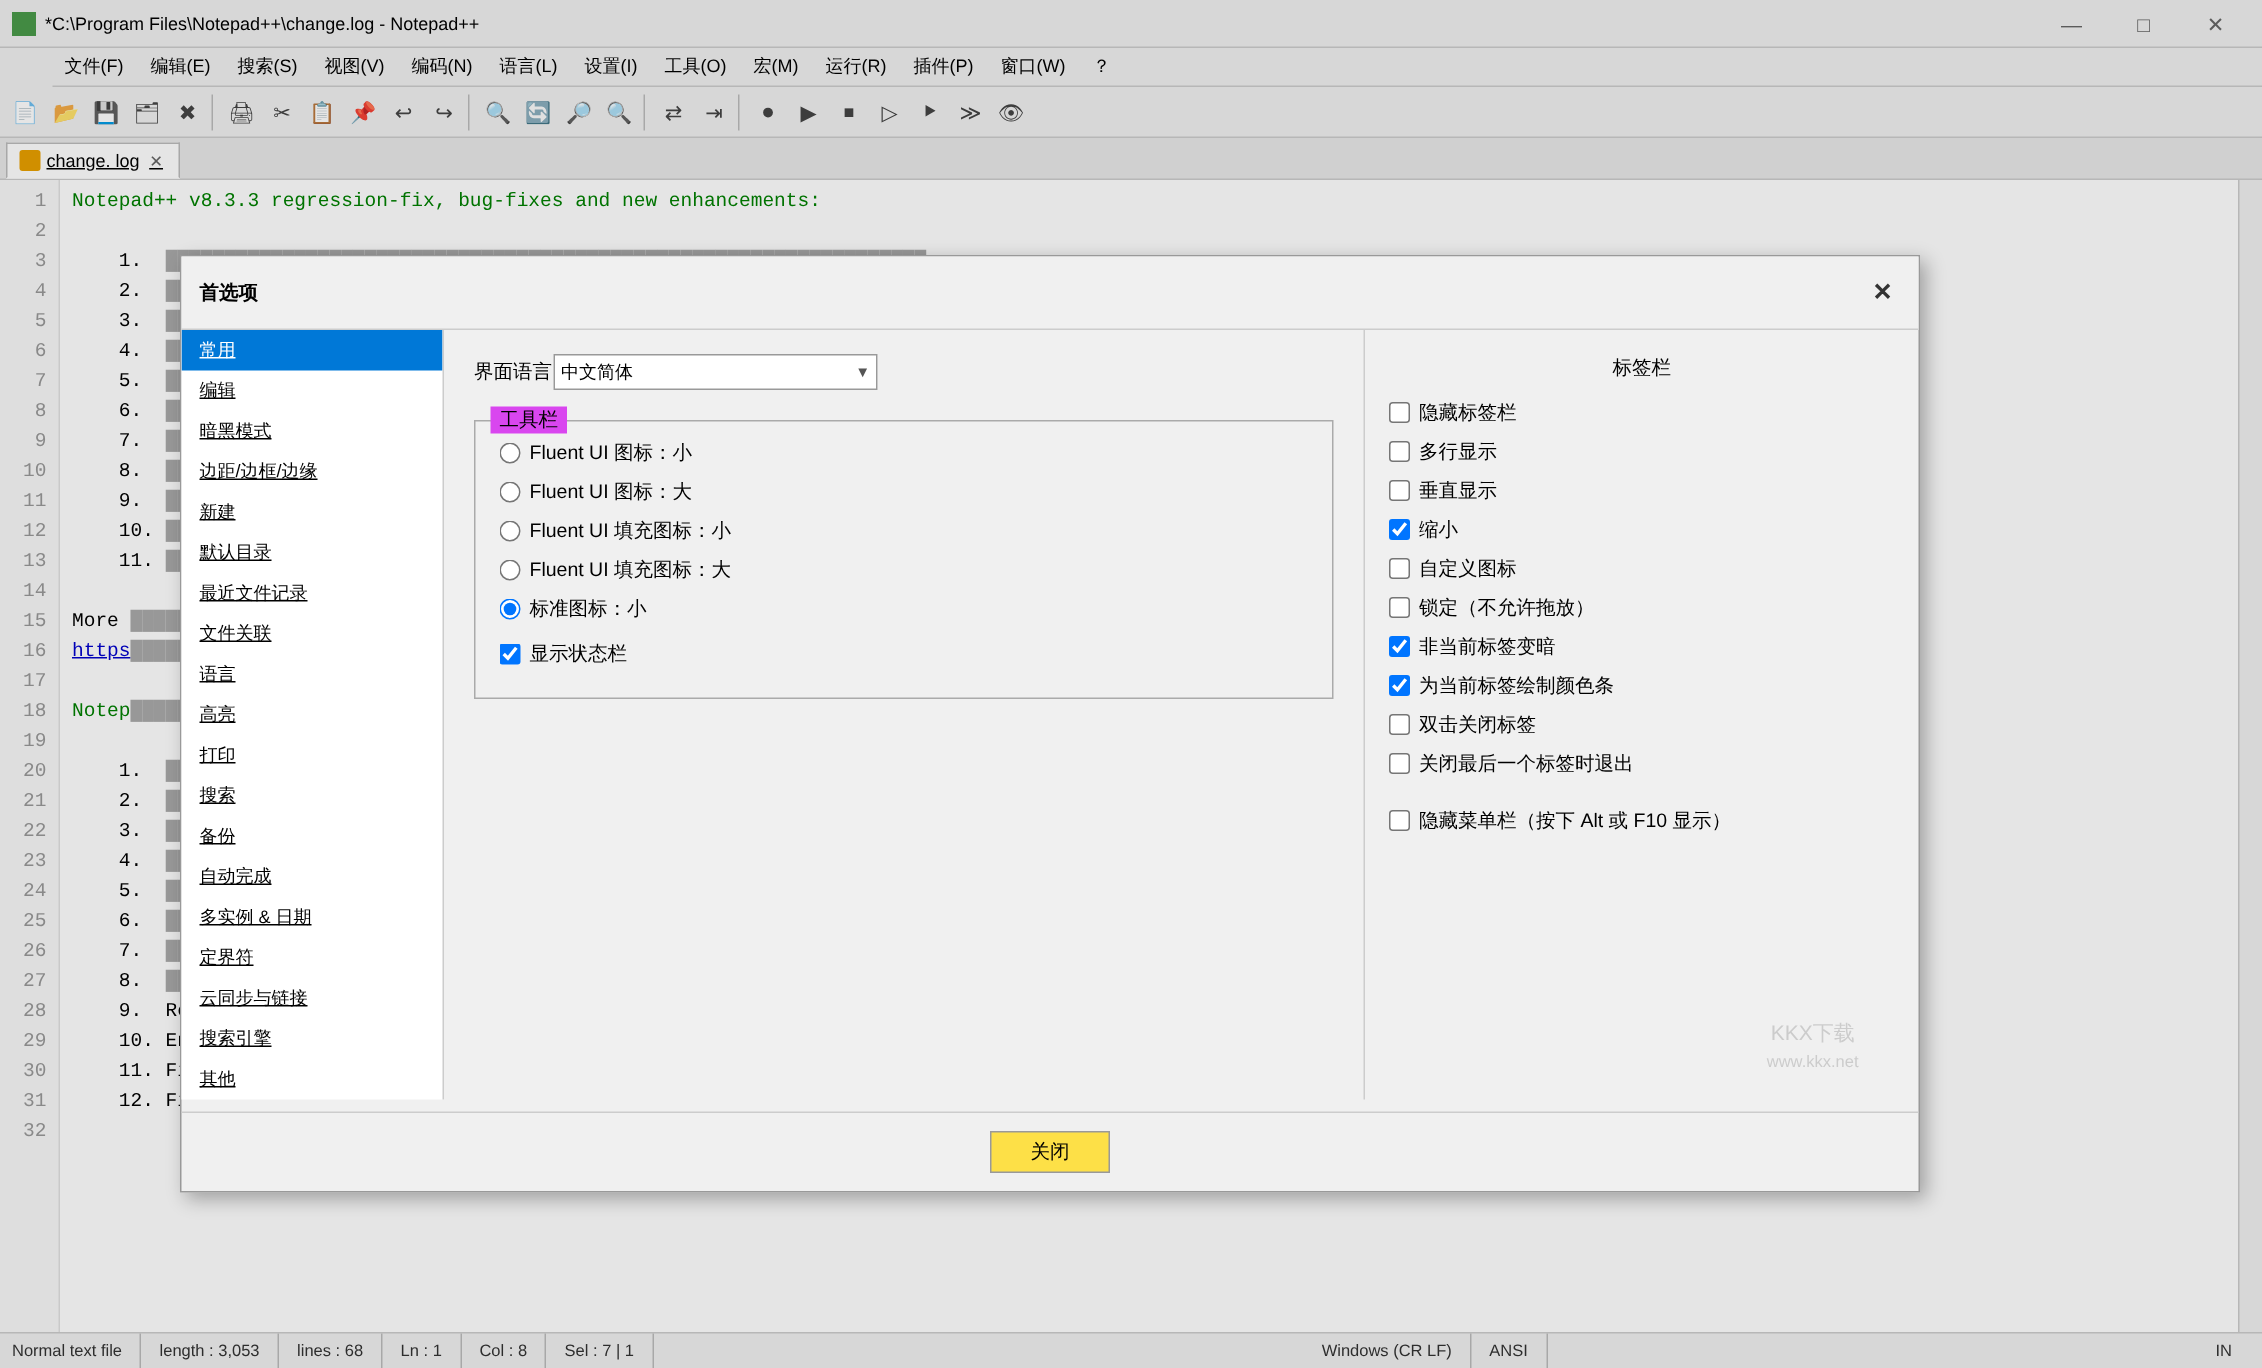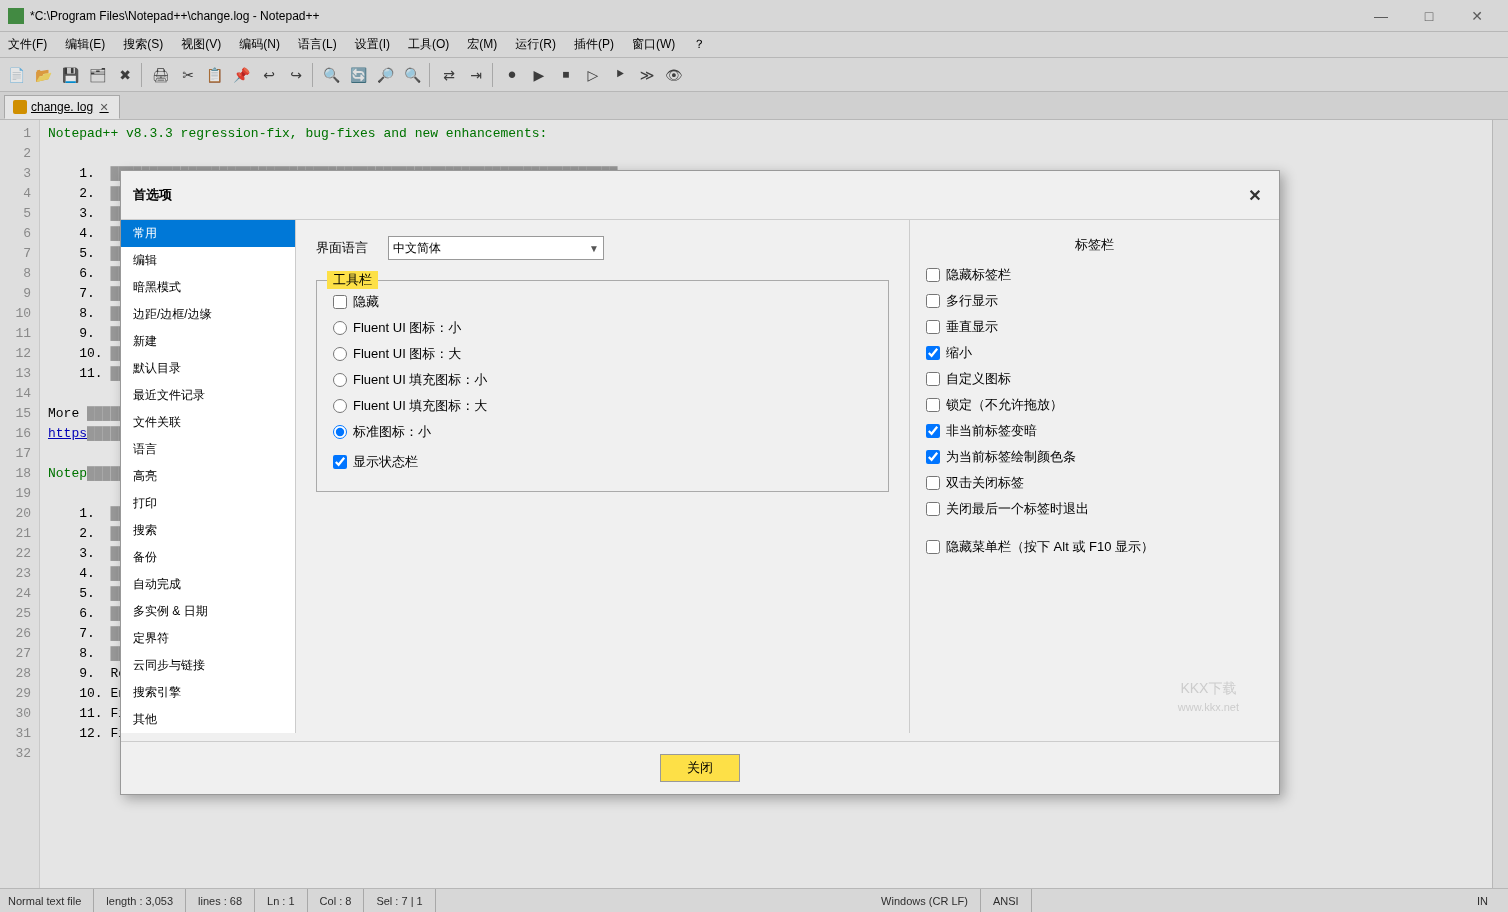--- a/index.html
+++ b/index.html
@@ -57,20 +57,21 @@
 
     
     .menu-bar {
       background: #f0f0f0;
       height: 26px;
       display: flex;
       align-items: center;
       padding: 0 0;
       border-bottom: 1px solid #ccc;
       gap: 2px;
+      margin-left: 35px;
     }
     .menu-item {
       padding: 2px 8px;
       cursor: pointer;
       font-size: 12px;
       height: 22px;
       display: flex;
       align-items: center;
     }
 
@@ -257,28 +258,29 @@
       border-right: 1px solid #ccc;
       background: #fff;
       overflow-y: auto;
     }
     .sidebar-list-item {
       padding: 5px 12px;
       cursor: pointer;
       font-size: 12px;
       color: #000;
       white-space: nowrap;
+      text-decoration: underline;
     }
     .sidebar-list-item.selected { background: #0078d7; color: #fff; }
 
     
     .lang-row {
       display: flex;
       align-items: center;
-      gap: 20px;
+      gap: 1px;
       margin-bottom: 20px;
     }
     .lang-label { font-size: 13px; }
     .lang-select {
       width: 216px;
       height: 24px;
       border: 1px solid #999;
       background: #fff;
       font-size: 12px;
       padding: 0 4px;
@@ -293,21 +295,21 @@
     .section-group {
       border: 1px solid #aaa;
       padding: 12px 16px;
       margin-bottom: 16px;
       position: relative;
     }
     .section-legend {
       position: absolute;
       top: -10px;
       left: 10px;
-      background: #fde047;
+      background: #d946ef;
       padding: 0 6px;
       font-size: 13px;
     }
     .checkbox-row {
       display: flex;
       align-items: center;
       gap: 6px;
       margin-bottom: 8px;
       font-size: 13px;
     }
@@ -543,24 +545,20 @@
           <span class="lang-label">界面语言</span>
           <div class="lang-select">
             <span>中文简体</span>
             <span class="lang-select-arrow">▼</span>
           </div>
         </div>
 
         <div class="section-group">
           <span class="section-legend">工具栏</span>
 
-          <div class="checkbox-row">
-            <input type="checkbox" id="chk-hide" style="">
-            <label for="chk-hide">隐藏</label>
-          </div>
 
           <div class="radio-row">
             <input type="radio" name="toolbar-style" id="r1" style="">
             <label for="r1">Fluent UI 图标：小</label>
           </div>
           <div class="radio-row">
             <input type="radio" name="toolbar-style" id="r2" style="">
             <label for="r2">Fluent UI 图标：大</label>
           </div>
           <div class="radio-row">

